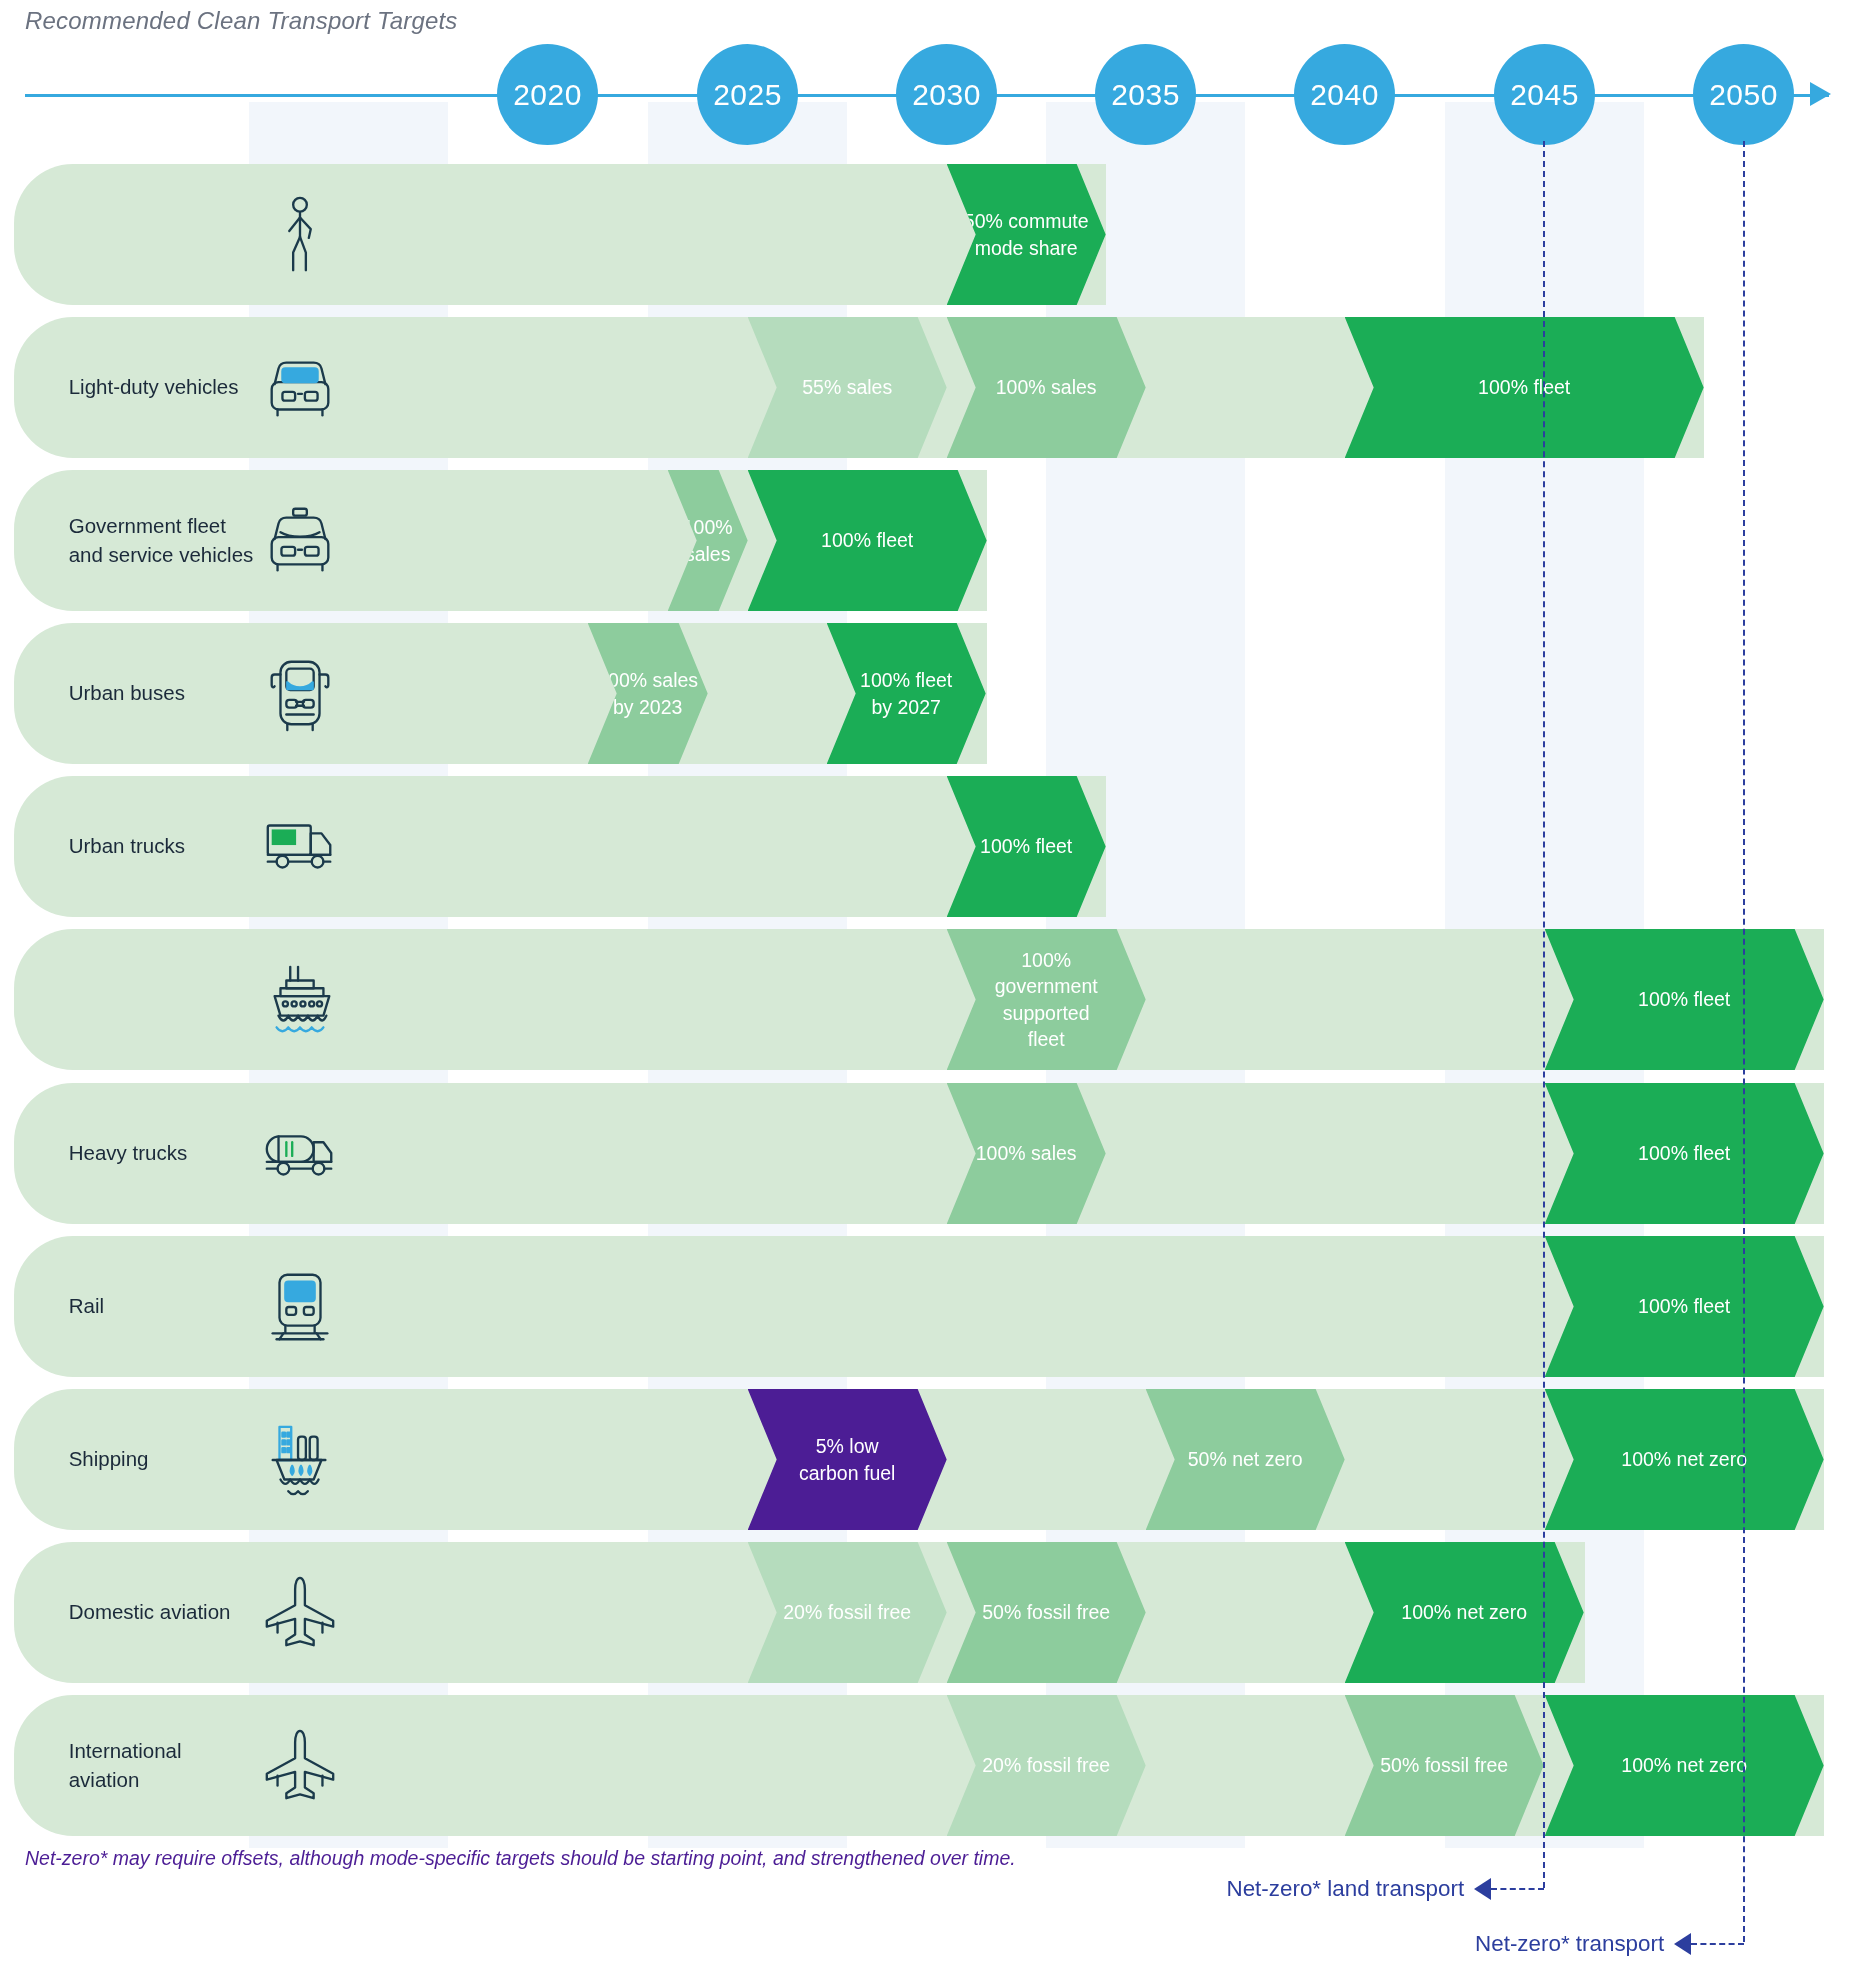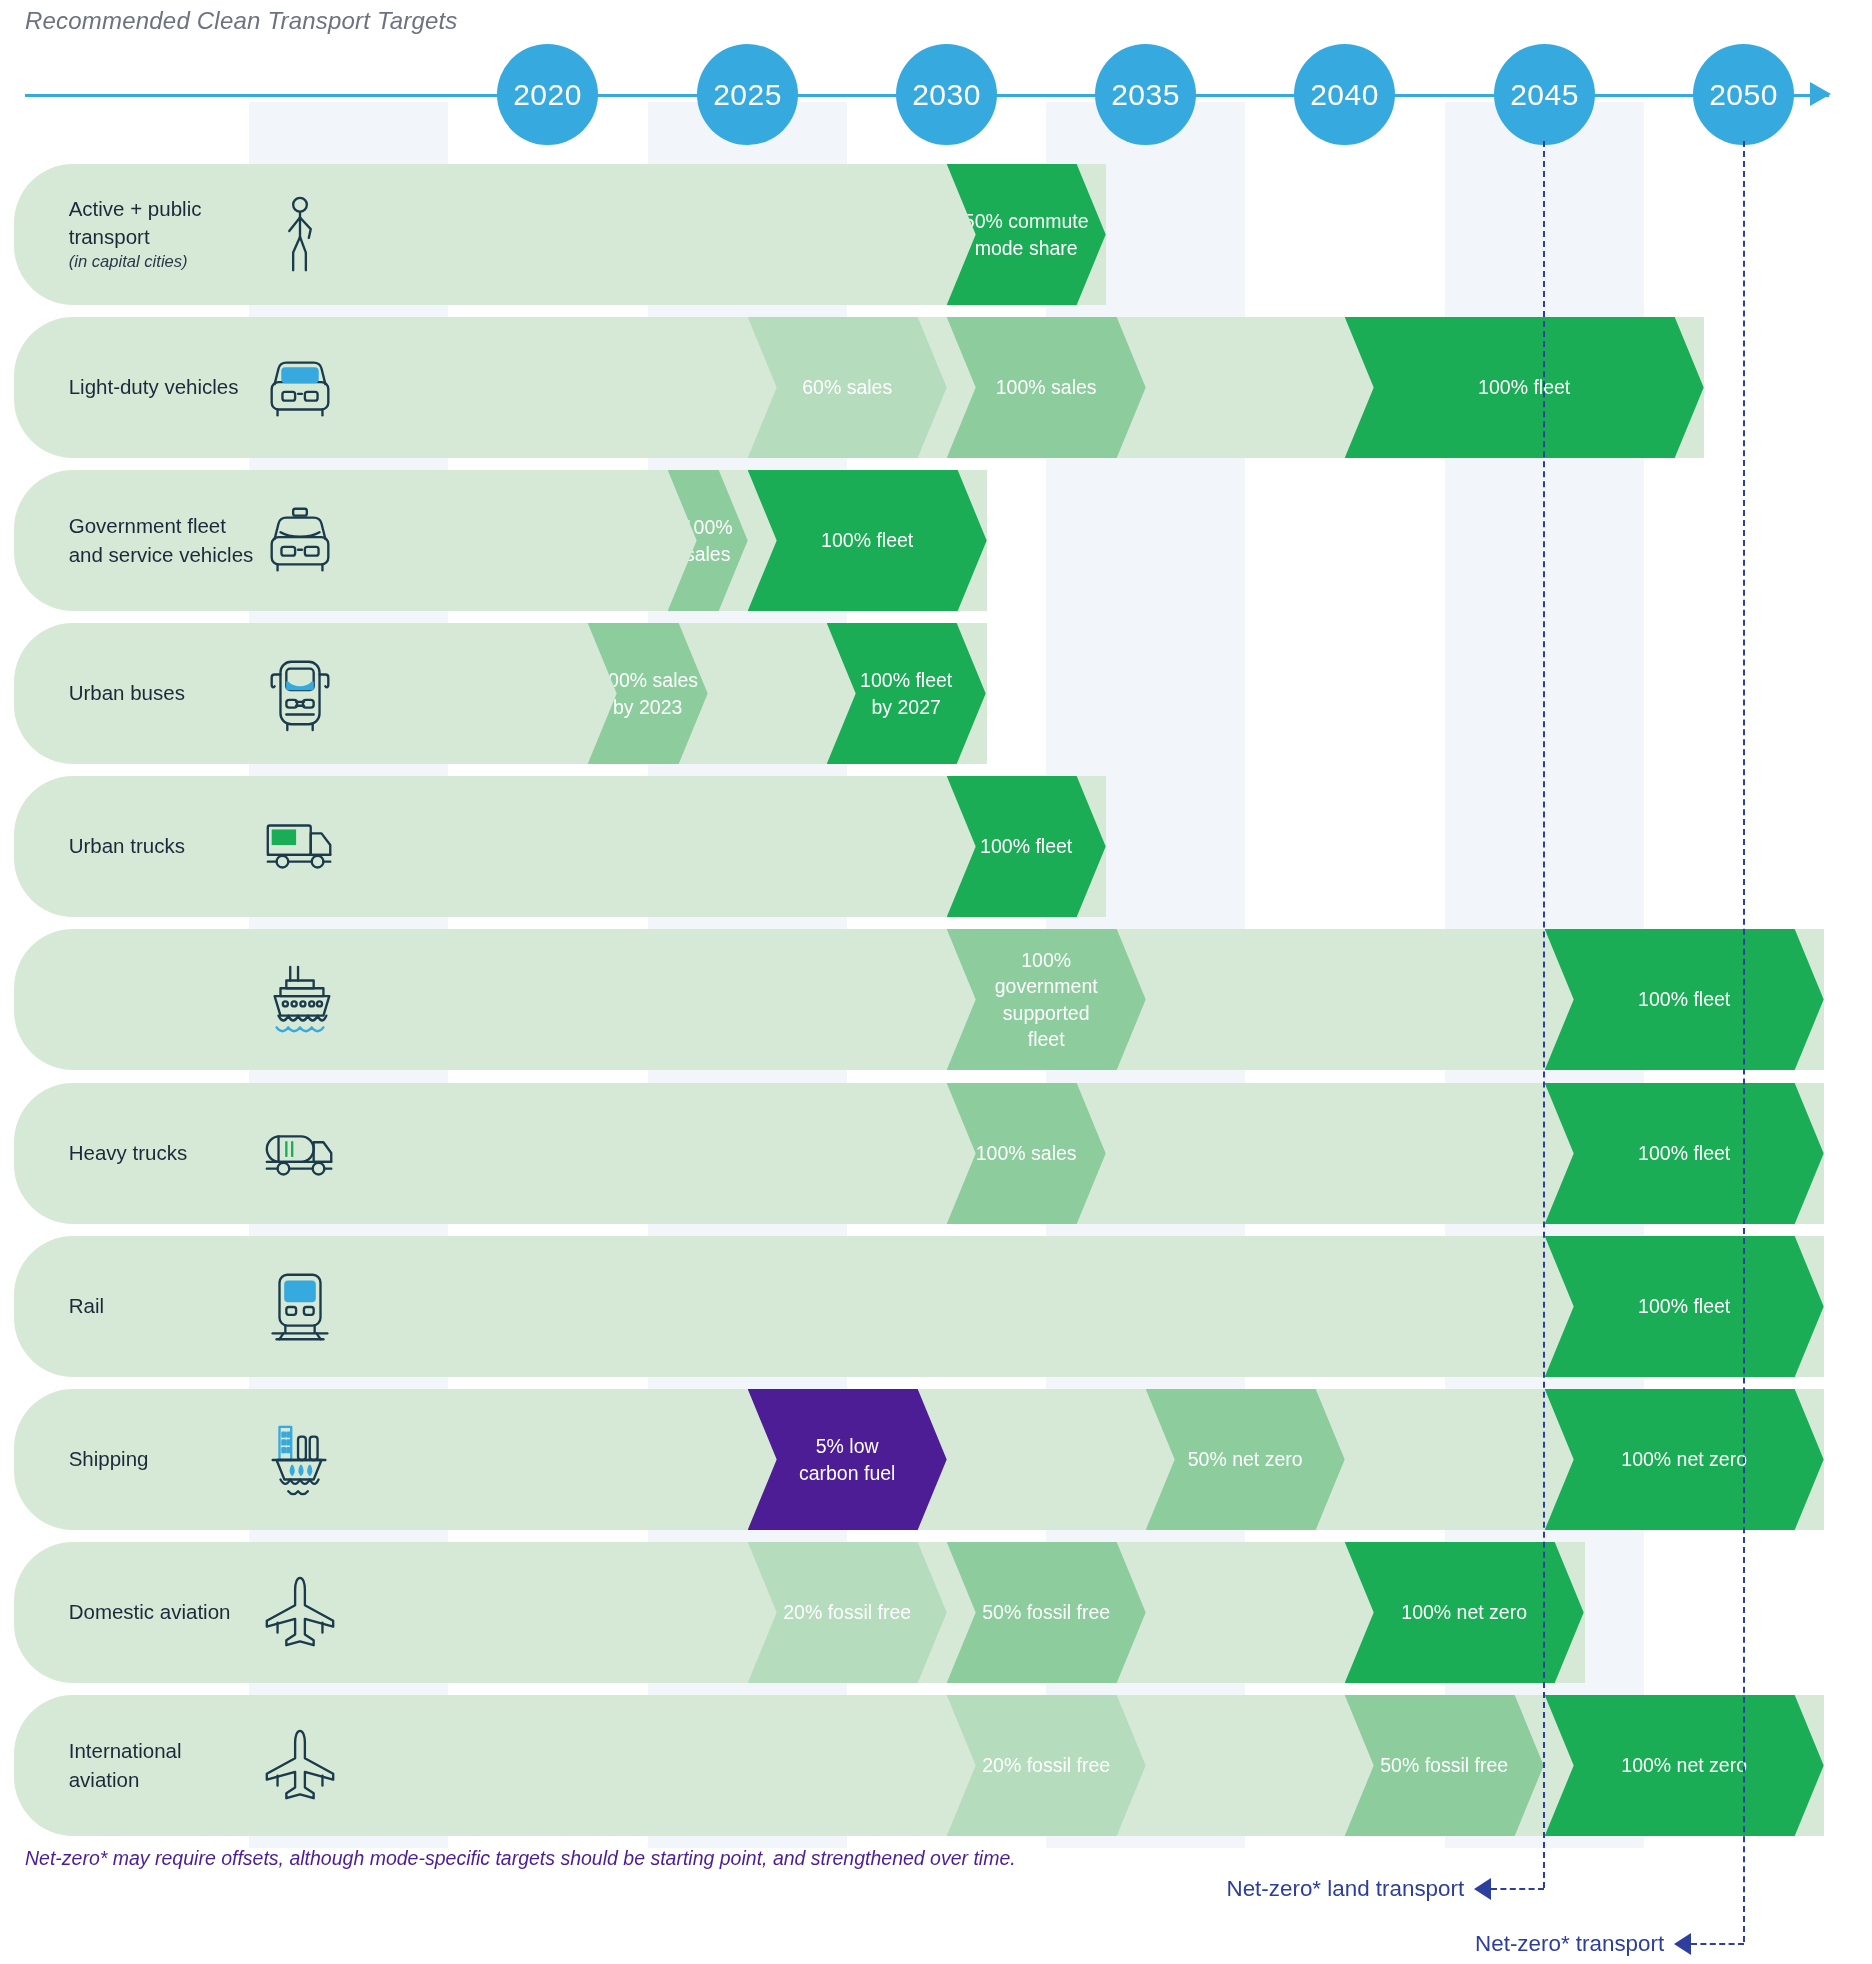--- a/index.html
+++ b/index.html
@@ -142,39 +142,35 @@
     <div class="vline" style="left: 1543px; top: 141px; height: 1747px; z-index: 20;"></div>
     <div class="vline" style="left: 1743px; top: 141px; height: 1801px; z-index: 20;"></div>
   </div>
 
 <div class="rows" id="rows">
     <div class="row" style="top: 164px; height: 141px; width: 1092px;">
       <div class="row-base" style="width: 1092px;"></div>
       <div class="seg" style="left: 933px; width: 159px; background: rgb(27, 173, 86); clip-path: polygon(0px 0px, calc(100% - 29px) 0px, 100% 50%, calc(100% - 29px) 100%, 0px 100%, 29px 50%); z-index: 2;">
         <div class="seg-label">50% commute<br>mode share</div>
       </div>
-      <div class="row-label">
-        <div>Active + public transport</div>
-        <div class="sub">(in capital cities)</div>
-      </div>
       <div class="row-icon">
         <svg width="94" height="82" viewBox="0 0 96 84" fill="none" stroke="#1b3a4b" stroke-width="2.4" stroke-linecap="round" stroke-linejoin="round">
           <circle cx="48" cy="11" r="7"></circle>
           <path d="M48 19 L48 44"></path>
           <path d="M48 24 L37 38"></path>
         <path d="M48 24 L59 36 L57 45"></path>
           <path d="M48 44 L41 60 L41 78"></path>
           <path d="M48 44 L54 60 L54 78"></path>
         </svg>
       </div>
     </div>
     <div class="row" style="top: 317px; height: 141px; width: 1690px;">
       <div class="row-base" style="width: 1690px;"></div>
       <div class="seg" style="left: 734px; width: 199px; background: rgb(181, 220, 189); clip-path: polygon(0px 0px, calc(100% - 29px) 0px, 100% 50%, calc(100% - 29px) 100%, 0px 100%, 29px 50%); z-index: 2;">
-        <div class="seg-label">60% sales</div>
+        <div class="seg-label">55% sales</div>
       </div>
       <div class="seg" style="left: 933px; width: 199px; background: rgb(141, 204, 157); clip-path: polygon(0px 0px, calc(100% - 29px) 0px, 100% 50%, calc(100% - 29px) 100%, 0px 100%, 29px 50%); z-index: 3;">
         <div class="seg-label">100% sales</div>
       </div>
       <div class="seg" style="left: 1331px; width: 359px; background: rgb(27, 173, 86); clip-path: polygon(0px 0px, calc(100% - 29px) 0px, 100% 50%, calc(100% - 29px) 100%, 0px 100%, 29px 50%); z-index: 4;">
         <div class="seg-label">100% fleet</div>
       </div>
       <div class="row-label">
         <div>Light-duty vehicles</div>
       </div>

